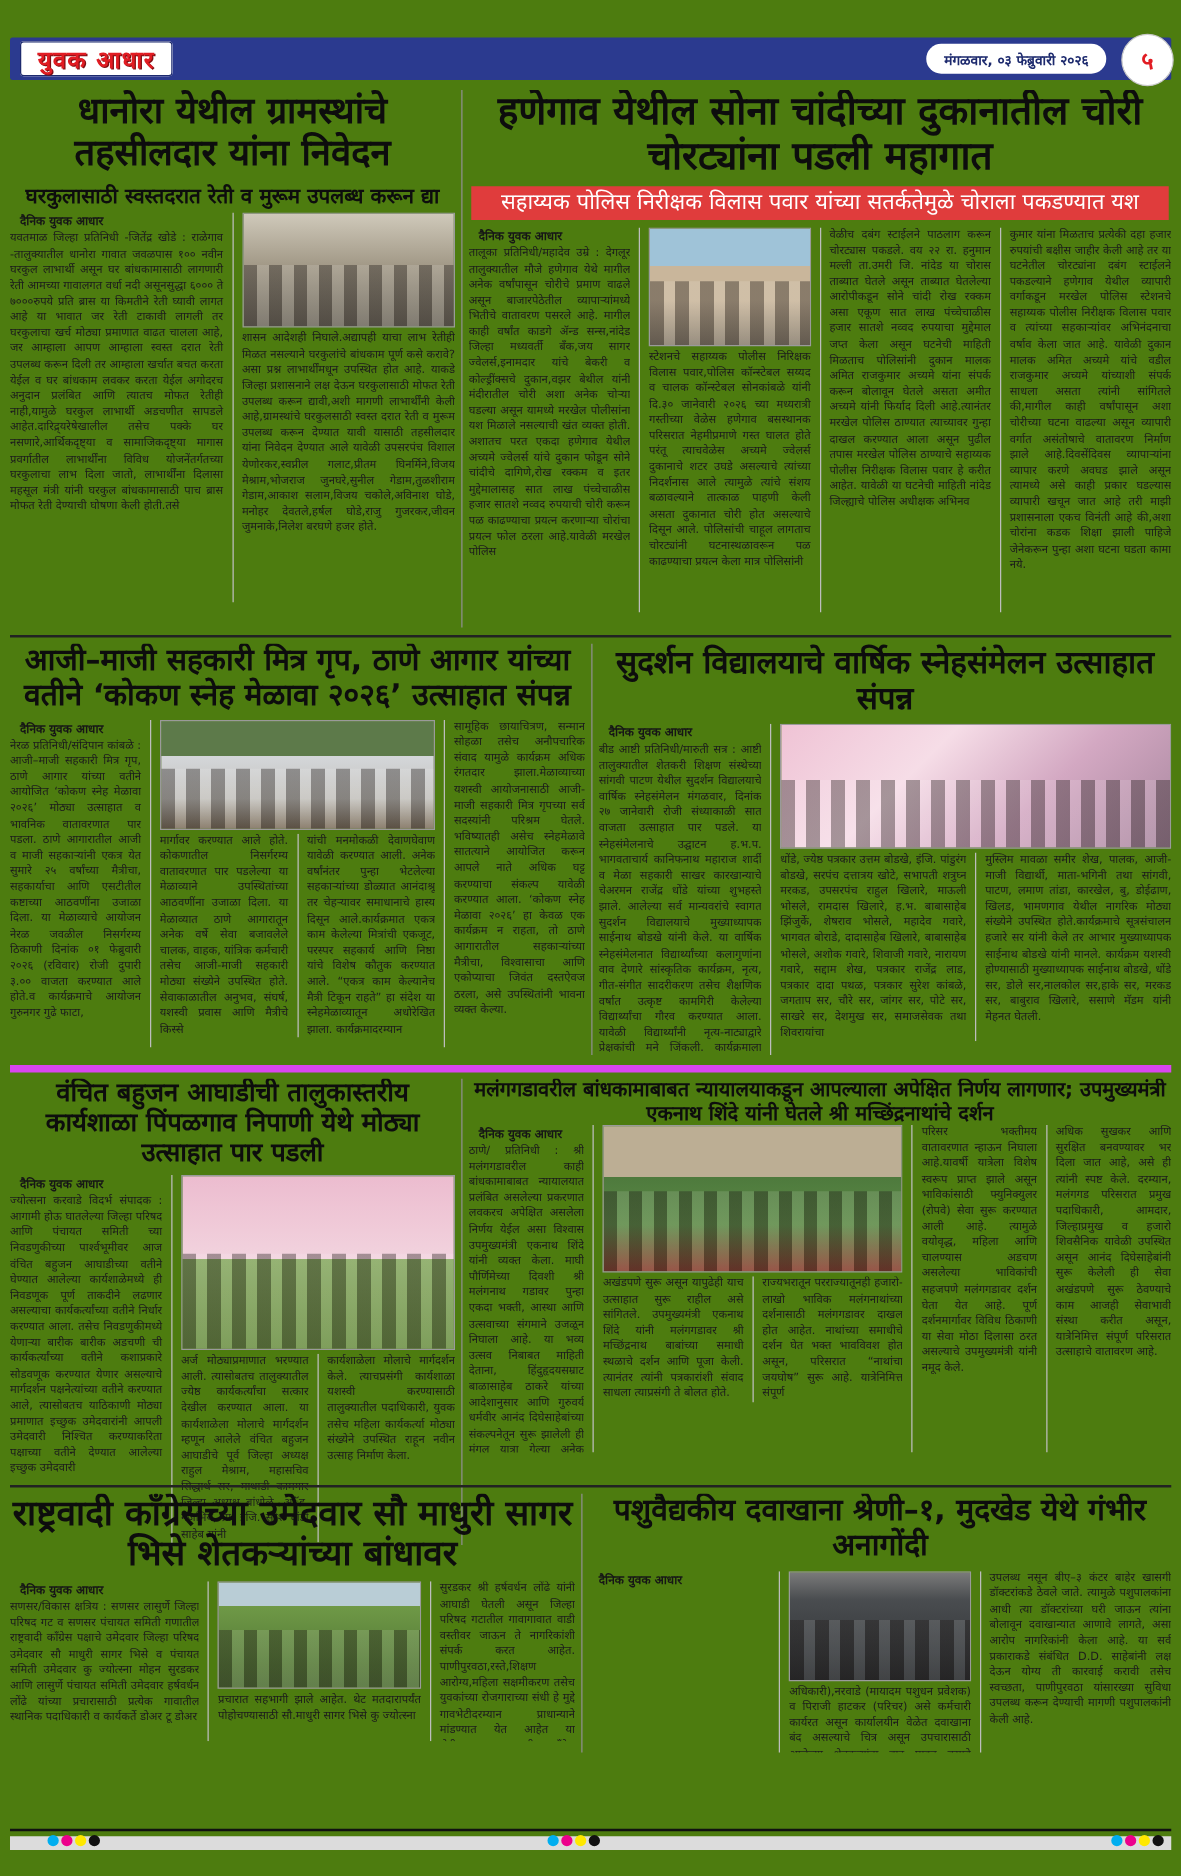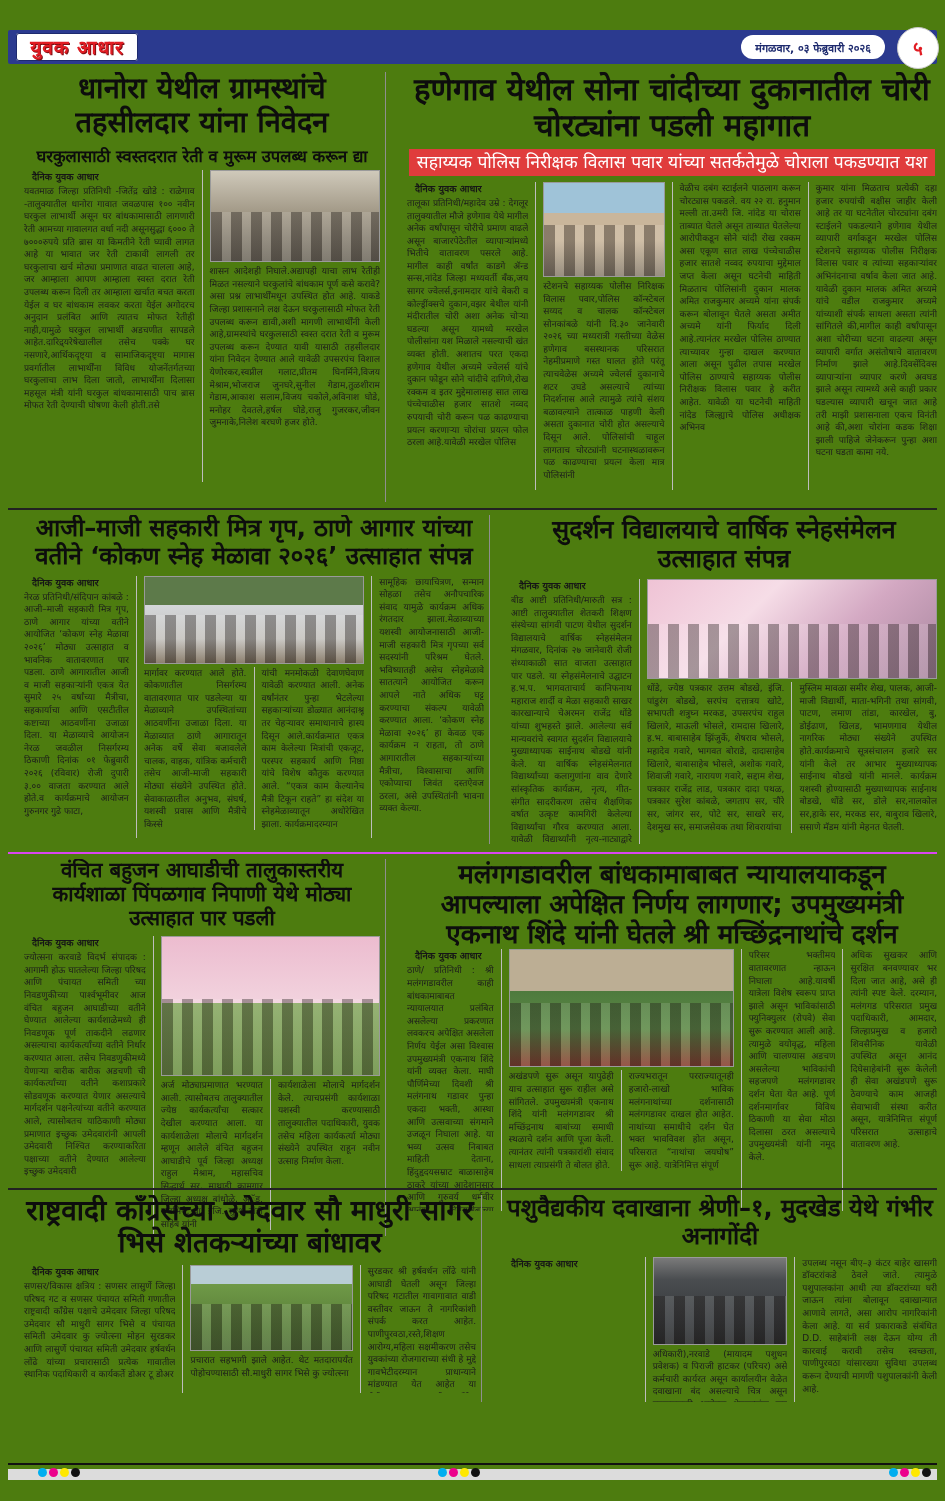--- a/index.html
+++ b/index.html
@@ -10,23 +10,23 @@
   .masthead-bar{position:absolute;left:8px;top:30px;width:929px;height:34px;background:#2b3a8f;border-radius:2px;}
   .logo-box{position:absolute;left:8px;top:3px;width:122px;height:28px;background:#fff;border-radius:3px;display:flex;align-items:center;justify-content:center;box-shadow:0 0 0 1px #1d2a6e inset;}
   .logo-text{color:#e11c23;font-weight:700;font-size:19px;letter-spacing:1px;text-shadow:1px 1px 0 #7d0f13;white-space:nowrap;}
   .date-pill{position:absolute;right:52px;top:5px;height:24px;background:#fff;border-radius:12px;padding:0 14px;display:flex;align-items:center;color:#1d2a6e;font-weight:700;font-size:11px;white-space:nowrap;}
   .page-num{position:absolute;right:-2px;top:-3px;width:40px;height:40px;background:#fff;border-radius:50%;display:flex;align-items:center;justify-content:center;color:#e11c23;font-weight:700;font-size:19px;border:1px solid #c9c9c9;}
 
   
   .band{position:absolute;left:8px;width:929px;display:flex;}
   .band1{top:72px;height:430px;}
   .band2{top:508px;height:336px;border-top:2px solid #222;padding-top:5px;box-sizing:border-box;}
-  .band3{top:852px;height:384px;border-top:2px solid #d946ef;padding-top:5px;box-sizing:border-box;}
+  .band3{top:852px;height:384px;border-top:6px solid #d946ef;padding-top:5px;box-sizing:border-box;}
   .band4{top:1188px;height:214px;border-top:2px solid #222;padding-top:5px;box-sizing:border-box;}
-  .art{overflow:hidden;box-sizing:border-box;margin-left:16px;}
+  .art{overflow:hidden;box-sizing:border-box;}
   .vdiv{border-left:1px solid #8f8f8f;margin:0 5px;}
   h1,h2{margin:0;color:#0d0d0d;}
   .headline{font-weight:700;text-align:center;line-height:1.16;letter-spacing:0;}
   .subhead-plain{font-weight:700;text-align:center;font-size:16.5px;margin:5px 4px 3px;}
   .bar-sub{color:#fff;font-weight:400;text-align:center;padding:3px 4px;margin:5px 2px 6px;line-height:1.2;}
   .bar-red{background:#e03c3c;font-size:17.5px;}
   .bar-teal{background:#1e98b7;font-size:15px;}
   .cols{display:flex;gap:7px;align-items:stretch;overflow:hidden;}
   .col{flex:1;overflow:hidden;min-width:0;}
   .col + .col{border-left:1px solid #bdbdbd;padding-left:7px;}
@@ -175,21 +175,21 @@
             </div>
             <div class="sc">
               <p class="txt">कार्यशाळेला मोलाचे मार्गदर्शन केले. त्याचप्रसंगी कार्यशाळा यशस्वी करण्यासाठी तालुक्यातील पदाधिकारी, युवक तसेच महिला कार्यकर्त्या मोठ्या संख्येने उपस्थित राहून नवीन उत्साह निर्माण केला.</p>
             </div>
           </div>
         </div>
       </div>
     </article>
     <div class="vdiv"></div>
     <article class="art" style="flex:1;">
-      <h1 class="headline" style="font-size:26px;">मलंगगडावरील बांधकामाबाबत न्यायालयाकडून आपल्याला अपेक्षित निर्णय लागणार; उपमुख्यमंत्री एकनाथ शिंदे यांनी घेतले श्री मच्छिंद्रनाथांचे दर्शन</h1>
+      <h1 class="headline" style="font-size:16px;">मलंगगडावरील बांधकामाबाबत न्यायालयाकडून आपल्याला अपेक्षित निर्णय लागणार; उपमुख्यमंत्री एकनाथ शिंदे यांनी घेतले श्री मच्छिंद्रनाथांचे दर्शन</h1>
       <div class="cols" style="height:262px;">
         <div class="col" style="max-width:102px;">
           <p class="byline">दैनिक युवक आधार</p>
           <p class="txt">ठाणे/ प्रतिनिधी : श्री मलंगगडावरील काही बांधकामाबाबत न्यायालयात प्रलंबित असलेल्या प्रकरणात लवकरच अपेक्षित असलेला निर्णय येईल असा विश्वास उपमुख्यमंत्री एकनाथ शिंदे यांनी व्यक्त केला. माघी पौर्णिमेच्या दिवशी श्री मलंगनाथ गडावर पुन्हा एकदा भक्ती, आस्था आणि उत्सवाच्या संगमाने उजळून निघाला आहे. या भव्य उत्सव निबाबत माहिती देताना, हिंदुहृदयसम्राट बाळासाहेब ठाकरे यांच्या आदेशानुसार आणि गुरुवर्य धर्मवीर आनंद दिघेसाहेबांच्या संकल्पनेतून सुरू झालेली ही मंगल यात्रा गेल्या अनेक वर्षांपासून</p>
         </div>
         <div class="col" style="flex:2.6;">
           <div class="photo ph-temple"></div>
           <div class="subcols">
             <div class="sc">
               <p class="txt">अखंडपणे सुरू असून यापुढेही याच उत्साहात सुरू राहील असे सांगितले. उपमुख्यमंत्री एकनाथ शिंदे यांनी मलंगगडावर श्री मच्छिंद्रनाथ बाबांच्या समाधी स्थळाचे दर्शन आणि पूजा केली. त्यानंतर त्यांनी पत्रकारांशी संवाद साधला त्याप्रसंगी ते बोलत होते.</p>

